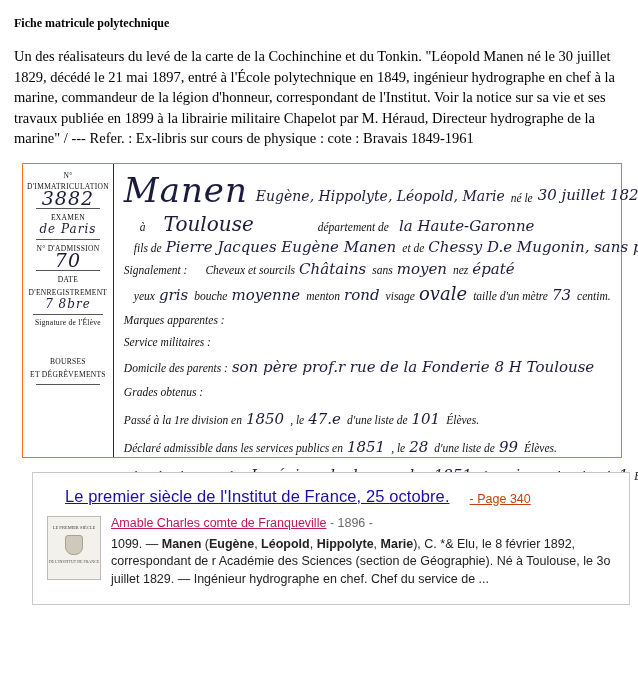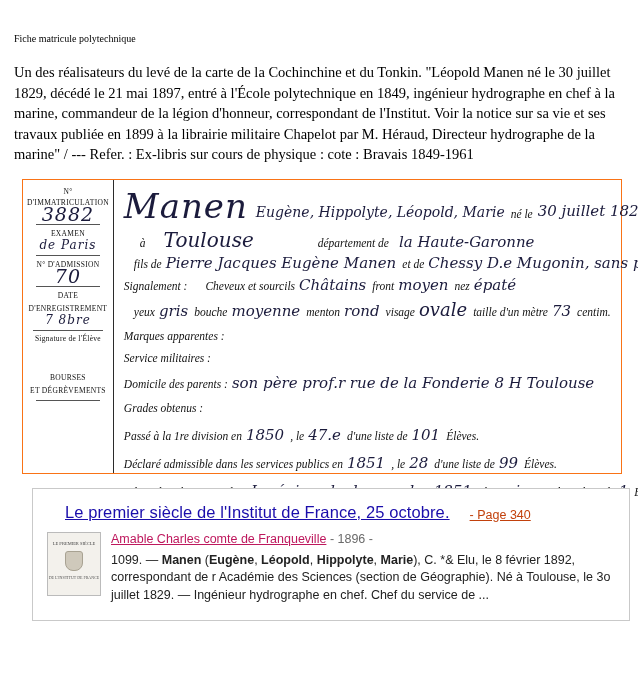--- a/index.html
+++ b/index.html
@@ -16,23 +16,24 @@
     overflow: hidden;
   }
   .page {
     width: 638px;
     height: 687px;
     position: relative;
     box-sizing: border-box;
     padding: 10px 14px 0 14px;
   }
   .doc-title {
-    font-size: 10px;
+    font-size: 12px;
     line-height: 18px;
-    margin: 20px 0 14px 0;
+    margin: 4px 0 14px 0;
+    font-weight: bold;
   }
   .doc-body {
     font-size: 14.5px;
     line-height: 20.5px;
     text-align: left;
     margin: 0 0 14px 0;
   }
   
   .record-card {
     position: relative;
@@ -265,21 +266,21 @@
         <span class="printed">fils de</span>
         <span class="hand" style="font-size:15px;">Pierre Jacques Eugène Manen</span>
         <span class="printed">et de</span>
         <span class="hand" style="font-size:15px;">Chessy D.e Mugonin, sans profession</span>
       </div>
 
       <div class="row">
         <span class="printed">Signalement :</span>
         <span class="printed" style="margin-left:14px;">Cheveux et sourcils</span>
         <span class="hand" style="font-size:15px;">Châtains</span>
-        <span class="printed">front</span>
+        <span class="printed">sans</span>
         <span class="hand" style="font-size:15px;">moyen</span>
         <span class="printed">nez</span>
         <span class="hand" style="font-size:15px;">épaté</span>
       </div>
 
       <div class="row" style="margin-left:10px;">
         <span class="printed">yeux</span>
         <span class="hand" style="font-size:15px;">gris</span>
         <span class="printed">bouche</span>
         <span class="hand" style="font-size:15px;">moyenne</span>

